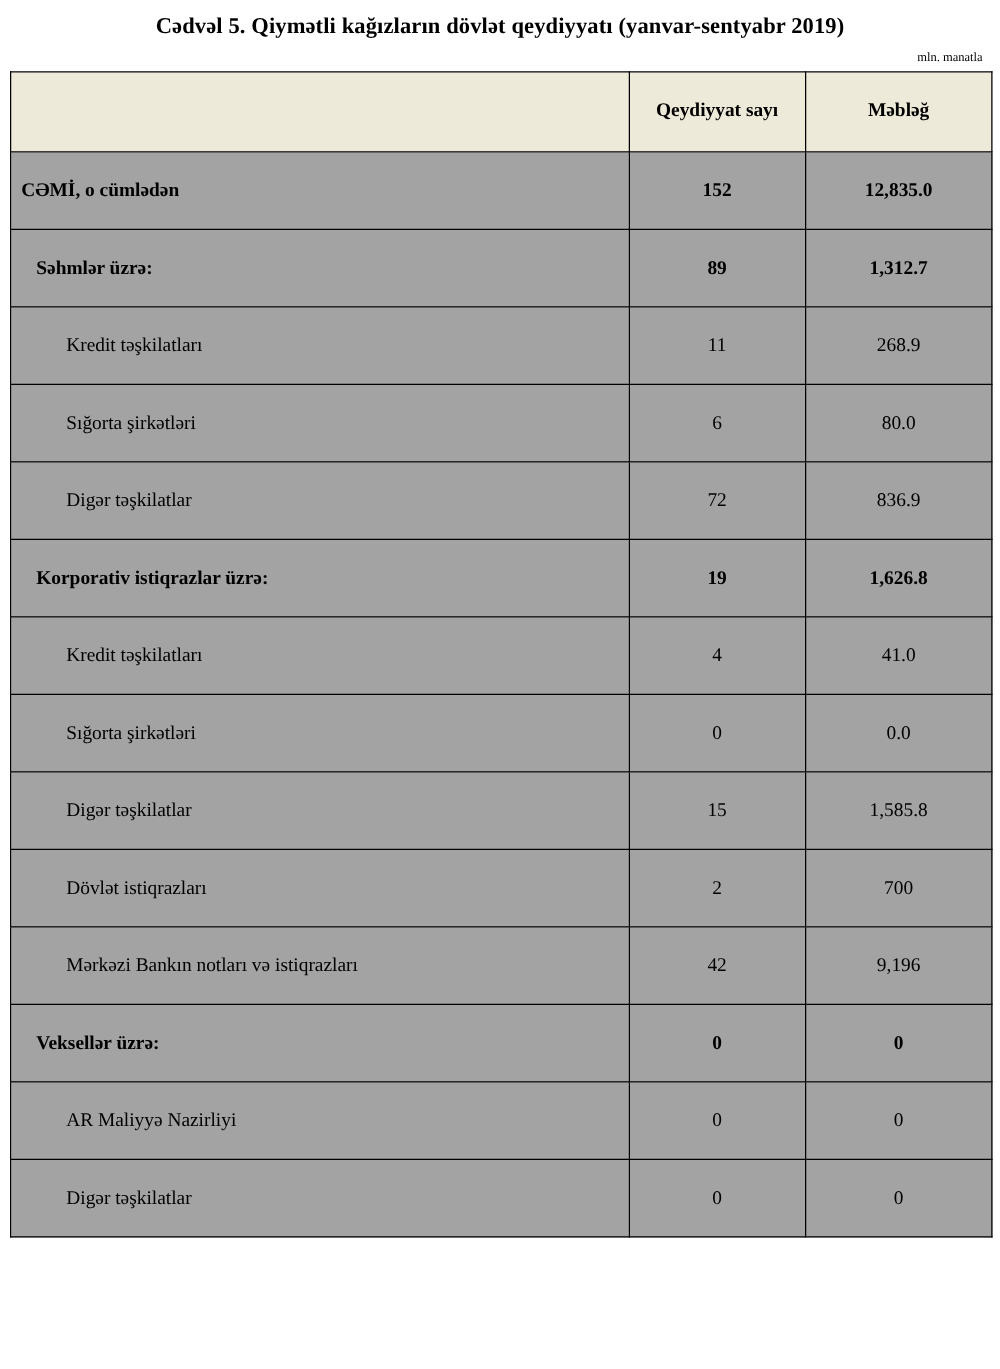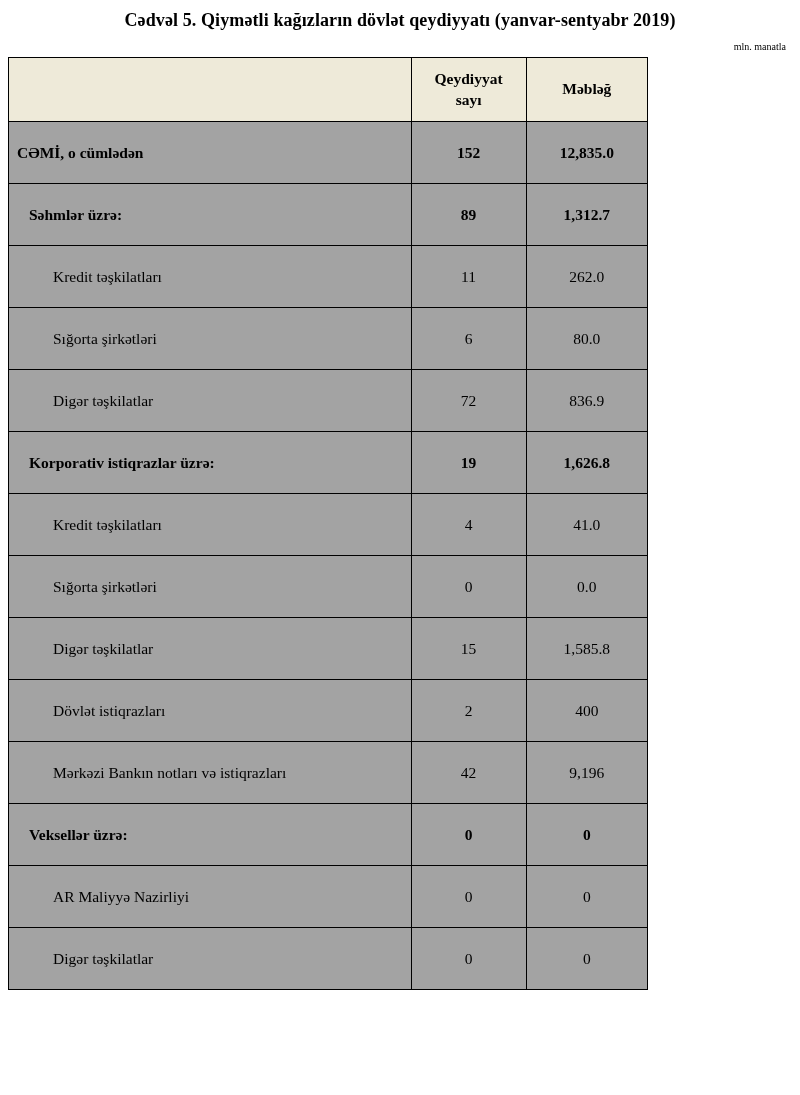--- a/index.html
+++ b/index.html
@@ -24,21 +24,21 @@
     margin: 4px 0 10px 0;
     letter-spacing: 0.1px;
   }
   .unit {
     text-align: right;
     font-size: 10px;
     margin: 0 6px 5px 0;
   }
   table.sec-table {
     border-collapse: collapse;
-    width: 640px;
+    width: 786px;
     table-layout: fixed;
   }
   table.sec-table col.c-label  { width: 63%; }
   table.sec-table col.c-count  { width: 18%; }
   table.sec-table col.c-amount { width: 19%; }
   table.sec-table th,
   table.sec-table td {
     border: 1.6px solid #000000;
     font-size: 15.5px;
     vertical-align: middle;
@@ -93,21 +93,21 @@
           <td class="num">12,835.0</td>
         </tr>
         <tr class="category">
           <td class="label">Səhmlər üzrə:</td>
           <td class="num">89</td>
           <td class="num">1,312.7</td>
         </tr>
         <tr class="item">
           <td class="label">Kredit təşkilatları</td>
           <td class="num">11</td>
-          <td class="num">262.0</td>
+          <td class="num">268.9</td>
         </tr>
         <tr class="item">
           <td class="label">Sığorta şirkətləri</td>
           <td class="num">6</td>
           <td class="num">80.0</td>
         </tr>
         <tr class="item">
           <td class="label">Digər təşkilatlar</td>
           <td class="num">72</td>
           <td class="num">836.9</td>
@@ -128,21 +128,21 @@
           <td class="num">0.0</td>
         </tr>
         <tr class="item">
           <td class="label">Digər təşkilatlar</td>
           <td class="num">15</td>
           <td class="num">1,585.8</td>
         </tr>
         <tr class="item">
           <td class="label">Dövlət istiqrazları</td>
           <td class="num">2</td>
-          <td class="num">400</td>
+          <td class="num">700</td>
         </tr>
         <tr class="item">
           <td class="label">Mərkəzi Bankın notları və istiqrazları</td>
           <td class="num">42</td>
           <td class="num">9,196</td>
         </tr>
         <tr class="category">
           <td class="label">Veksellər üzrə:</td>
           <td class="num">0</td>
           <td class="num">0</td>

